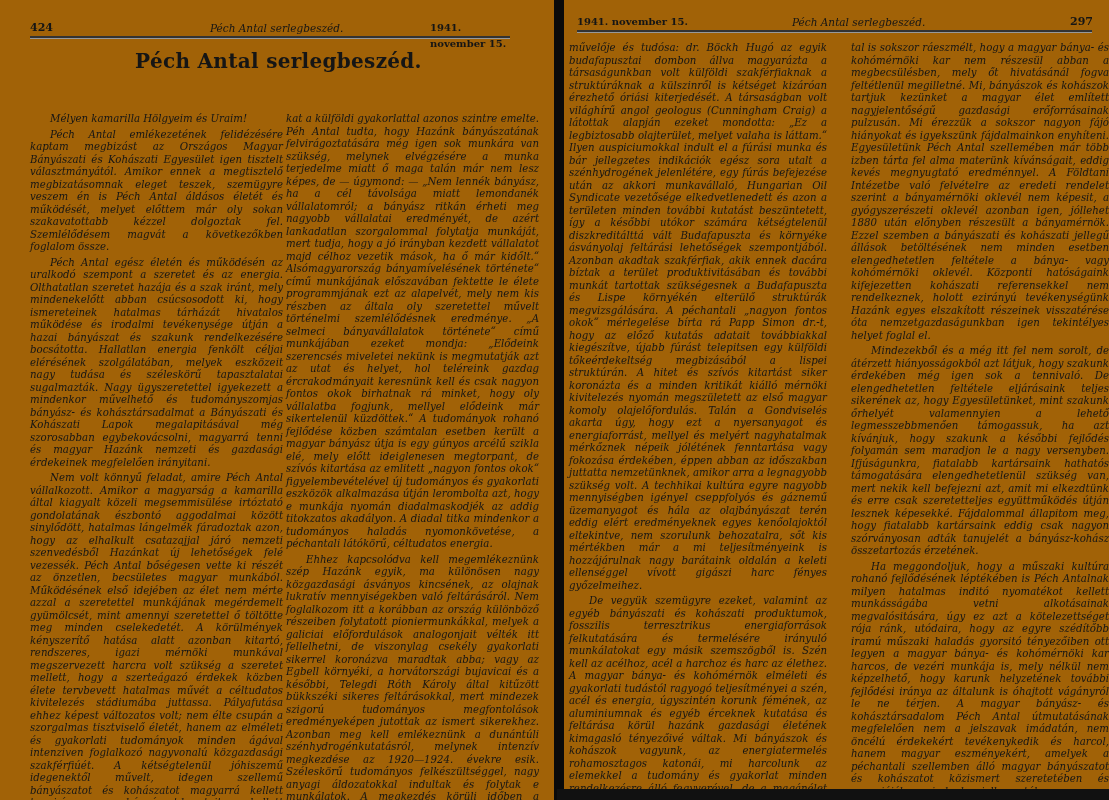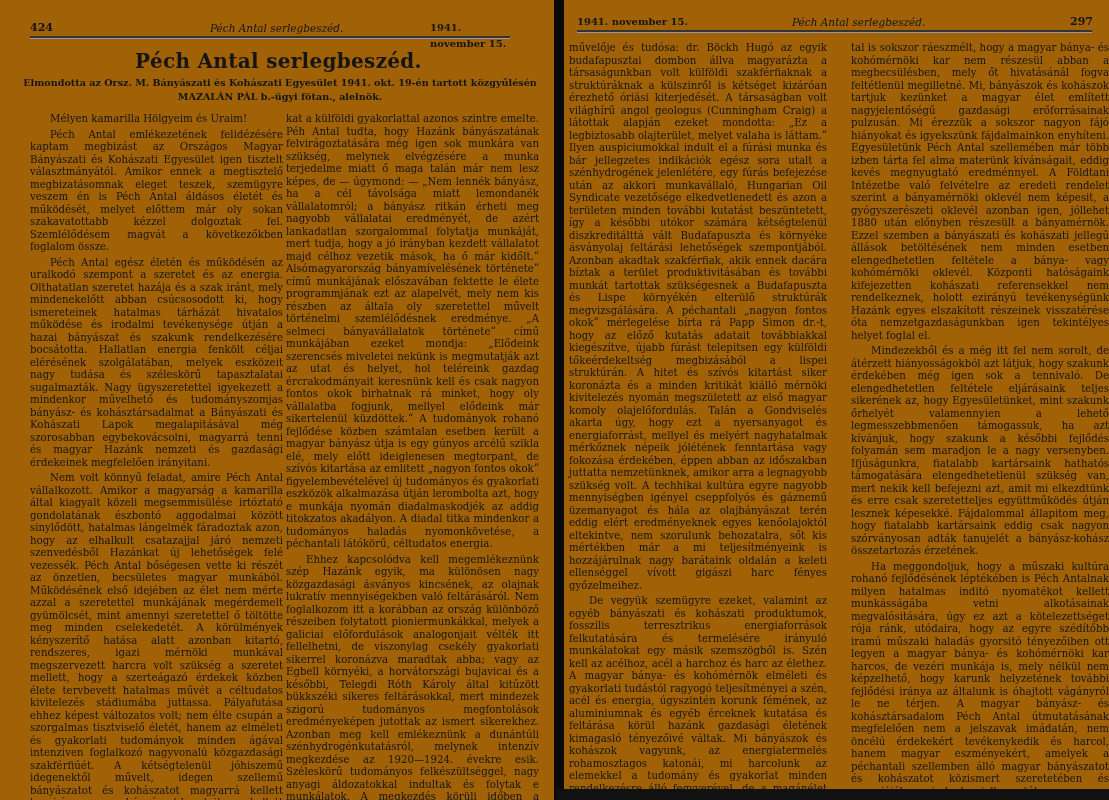--- a/index.html
+++ b/index.html
@@ -42,39 +42,35 @@
   .subtitle {
     position: absolute; left: 20px; width: 520px; top: 76px;
     text-align: center; font-weight: bold; font-size: 9.6px; line-height: 14px;
   }
   .col {
     position: absolute;
     font-size: 10.2px; line-height: 12.5px;
     text-align: justify;
     hyphens: manual;
   }
-  .col p { margin: 0 0 3px 0; text-indent: 20px; }
+  .col p { margin: 0 0 3px 0; text-indent: 20px; font-style: italic; }
   .col p.noindent { text-indent: 0; }
 </style>
 </head>
 <body>
 
 <div class="page page-left">
   <div class="running-head" style="left:30px; width:480px;">
     <span class="pnum" style="left:0;">424</span>
     <span class="rtitle" style="left:180px;">Péch Antal serlegbeszéd.</span>
     <span class="rdate" style="left:400px;">1941. november 15.</span>
   </div>
   <div class="rule" style="left:30px; top:36px; width:480px;"></div>
 
   <div class="title">Péch Antal serlegbeszéd.</div>
-  <div class="subtitle">
-    <div>Elmondotta az Orsz. M. Bányászati és Kohászati Egyesület 1941. okt. 19-én tartott közgyűlésén</div>
-    <div>MAZALÁN PÁL b.-ügyi fötan., alelnök.</div>
-  </div>
 
   <div class="col" style="left:30px; top:113px; width:253px;">
     <p>Mélyen kamarilla Hölgyeim és Uraim!</p>
     <p>Péch Antal emlékezetének felidézésére kaptam megbizást az Országos Magyar Bányászati és Kohászati Egyesület igen tisztelt választmányától. Amikor ennek a megtisztelő megbizatásomnak eleget teszek, szemügyre veszem én is Péch Antal áldásos életét és működését, melyet előttem már oly sokan szakavatottabb kézzel dolgoztak fel. Szemlélődésem magvát a következőkben foglalom össze.</p>
     <p>Péch Antal egész életén és működésén az uralkodó szempont a szeretet és az energia. Olthatatlan szeretet hazája és a szak iránt, mely mindenekelőtt abban csúcsosodott ki, hogy ismereteinek hatalmas tárházát hivatalos működése és irodalmi tevékenysége útján a hazai bányászat és szakunk rendelkezésére bocsátotta. Hallatlan energia fenkölt céljai elérésének szolgálatában, melyek eszközeit nagy tudása és széleskörű tapasztalatai sugalmazták. Nagy ügyszeretettel igyekezett a mindenkor művelhető és tudományszomjas bányász- és kohásztársadalmat a Bányászati és Kohászati Lapok megalapitásával még szorosabban egybekovácsolni, magyarrá tenni és magyar Hazánk nemzeti és gazdasági érdekeinek megfelelően irányitani.</p>
     <p>Nem volt könnyű feladat, amire Péch Antal vállalkozott. Amikor a magyarság a kamarilla által kiagyalt közeli megsemmisülése irtóztató gondolatának észbontó aggodalmai között sinylődött, hatalmas lángelmék fáradoztak azon, hogy az elhalkult csatazajjal járó nemzeti szenvedésből Hazánkat új lehetőségek felé vezessék. Péch Antal bőségesen vette ki részét az önzetlen, becsületes magyar munkából. Működésének első idejében az élet nem mérte azzal a szeretettel munkájának megérdemelt gyümölcsét, mint amennyi szeretettel ő töltötte meg minden cselekedetét. A körülmények kényszerítő hatása alatt azonban kitartó, rendszeres, igazi mérnöki munkával megszervezett harcra volt szükség a szeretet mellett, hogy a szerteágazó érdekek közben élete tervbevett hatalmas művét a céltudatos kivitelezés stádiumába juttassa. Pályafutása ehhez képest változatos volt; nem élte csupán a szorgalmas tisztviselő életét, hanem az elméleti és gyakorlati tudományok minden ágával intenziven foglalkozó nagyvonalú közgazdasági szakférfiúét. A kétségtelenül jóhiszemű idegenektől művelt, idegen szellemű bányászatot és kohászatot magyarrá kellett tenni és a magyar bányászat kereteit meg kellett tölteni azzal a tartalommal, mely hazai bányászatun-</p>
   </div>
 
   <div class="col" style="left:286px; top:113px; width:253px;">
     <p class="noindent">kat a külföldi gyakorlattal azonos szintre emelte. Péh Antal tudta, hogy Hazánk bányászatának felvirágoztatására még igen sok munkára van szükség, melynek elvégzésére a munka terjedelme miatt ő maga talán már nem lesz képes, de — úgymond: — „Nem lennék bányász, ha a cél távolsága miatt lemondanék vállalatomról; a bányász ritkán érheti meg nagyobb vállalatai eredményét, de azért lankadatlan szorgalommal folytatja munkáját, mert tudja, hogy a jó irányban kezdett vállalatot majd célhoz vezetik mások, ha ő már kidőlt.“ Alsómagyarország bányamívelésének története“ című munkájának előszavában fektette le élete programmjának ezt az alapelvét, mely nem kis részben az általa oly szeretettel művelt történelmi szemlélődésnek eredménye. „A selmeci bányavállalatok története“ című munkájában ezeket mondja: „Elődeink szerencsés miveletei nekünk is megmutatják azt az utat és helyet, hol teléreink gazdag ércrakodmányait keresnünk kell és csak nagyon fontos okok birhatnak rá minket, hogy oly vállalatba fogjunk, mellyel elődeink már sikertelenül küzdöttek.“ A tudományok rohanó fejlődése közben számtalan esetben került a magyar bányász útja is egy gúnyos arcélű szikla elé, mely előtt ideiglenesen megtorpant, de szívós kitartása az emlitett „nagyon fontos okok“ figyelembevételével új tudományos és gyakorlati eszközök alkalmazása útján lerombolta azt, hogy e munkája nyomán diadalmaskodjék az addig titokzatos akadályon. A diadal titka mindenkor a tudományos haladás nyomonkövetése, a péchantali látókörű, céltudatos energia.</p>

